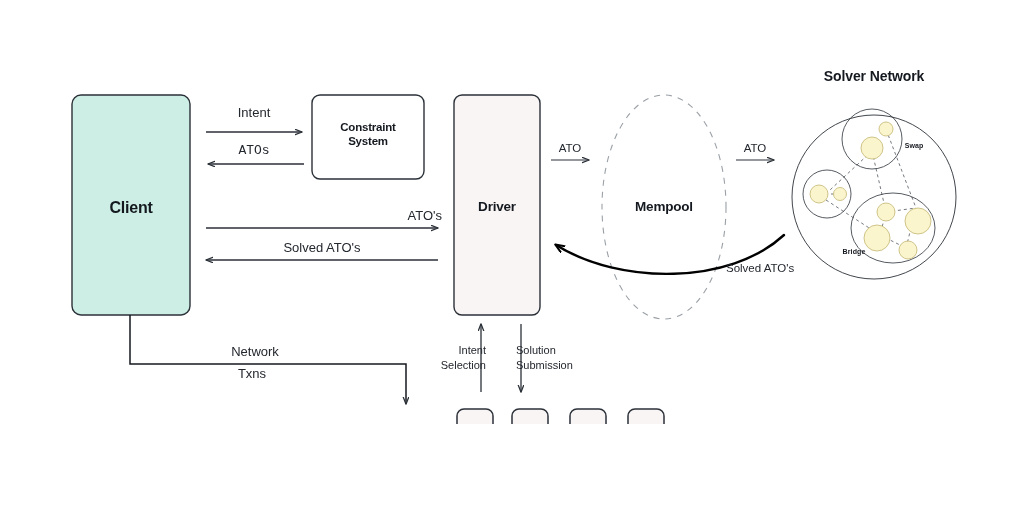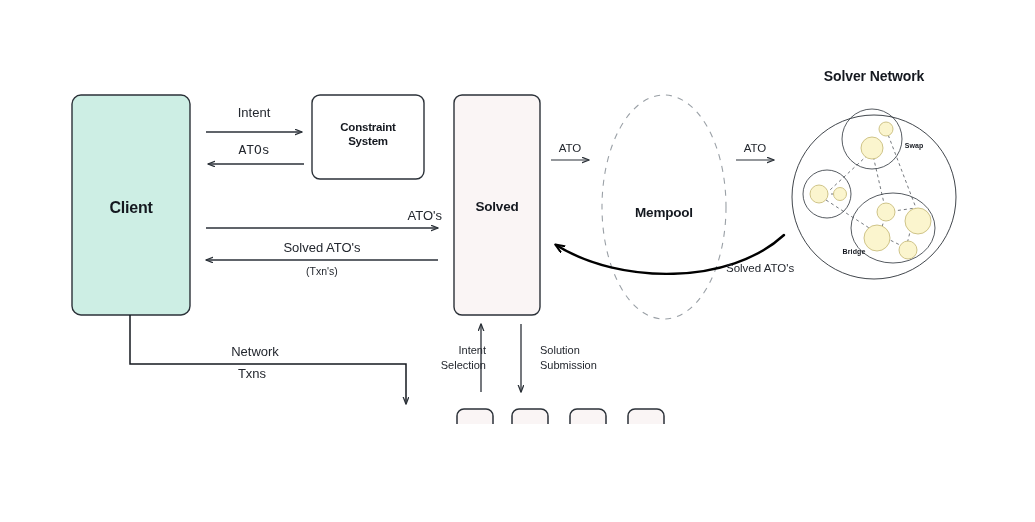--- a/index.html
+++ b/index.html
@@ -160,48 +160,47 @@
     <circle cx="908" cy="250" r="9" fill="#fbf5ce" stroke="#c9bd7e" stroke-width="0.9"></circle>
   </svg>
 
   <div class="section-title" style="left:794px; top:68px; width:160px;">Solver Network</div>
 
   <div class="node-label" style="left:312px; top:120px; width:112px; font-size:11.5px;">Constraint
 System</div>
 
   <div class="node-label" style="left:72px; top:198px; width:118px; font-size:16px;">Client</div>
 
-  <div class="node-label" style="left:454px; top:199px; width:86px; font-size:13.5px;">Solved</div>
-
-  <div class="node-label" style="left:604px; top:205px; width:120px; font-size:13.5px;">Mempool</div>
+  <div class="node-label" style="left:454px; top:199px; width:86px; font-size:13.5px;">Driver</div>
+
+  <div class="node-label" style="left:604px; top:199px; width:120px; font-size:13.5px;">Mempool</div>
 
   <div class="edge-label" style="left:194px; top:104px; width:120px;">Intent</div>
 
   <div class="edge-label" style="left:194px; top:142px; width:120px;font-family:Liberation Mono, monospace;">ATOs</div>
 
   <div class="edge-label" style="left:202px; top:207px; width:240px;text-align:right;">ATO's</div>
 
   <div class="edge-label" style="left:202px; top:239px; width:240px;">Solved ATO's</div>
 
-  <div class="tiny-label" style="left:202px; top:265px; width:240px;">(Txn's)</div>
 
   <div class="edge-label" style="left:540px; top:141px; width:60px; font-size:11.5px;">ATO</div>
 
   <div class="edge-label" style="left:725px; top:141px; width:60px; font-size:11.5px;">ATO</div>
 
   <div class="edge-label" style="left:726px; top:261px; width:140px; font-size:11.5px; text-align:left;">Solved ATO's</div>
 
   <div class="edge-label" style="left:175px; top:343px; width:160px;">Network</div>
 
   <div class="edge-label" style="left:172px; top:365px; width:160px;">Txns</div>
 
   <div class="edge-label" style="left:416px; top:343px; width:70px; font-size:11px; text-align:right;">Intent
 Selection</div>
 
-  <div class="edge-label" style="left:516px; top:343px; width:90px; font-size:11px; text-align:left;margin-left:24px;">Solution
+  <div class="edge-label" style="left:516px; top:343px; width:90px; font-size:11px; text-align:left;">Solution
 Submission</div>
 
 
   <div class="edge-label" style="left:522px; top:467px; width:76px; font-size:11.5px;">ATOs</div>
 
   <div class="cluster-label" style="left:892px; top:142px; width:44px;">Swap</div>
 
   <div class="cluster-label" style="left:832px; top:248px; width:44px;">Bridge</div>
 
 </div>

